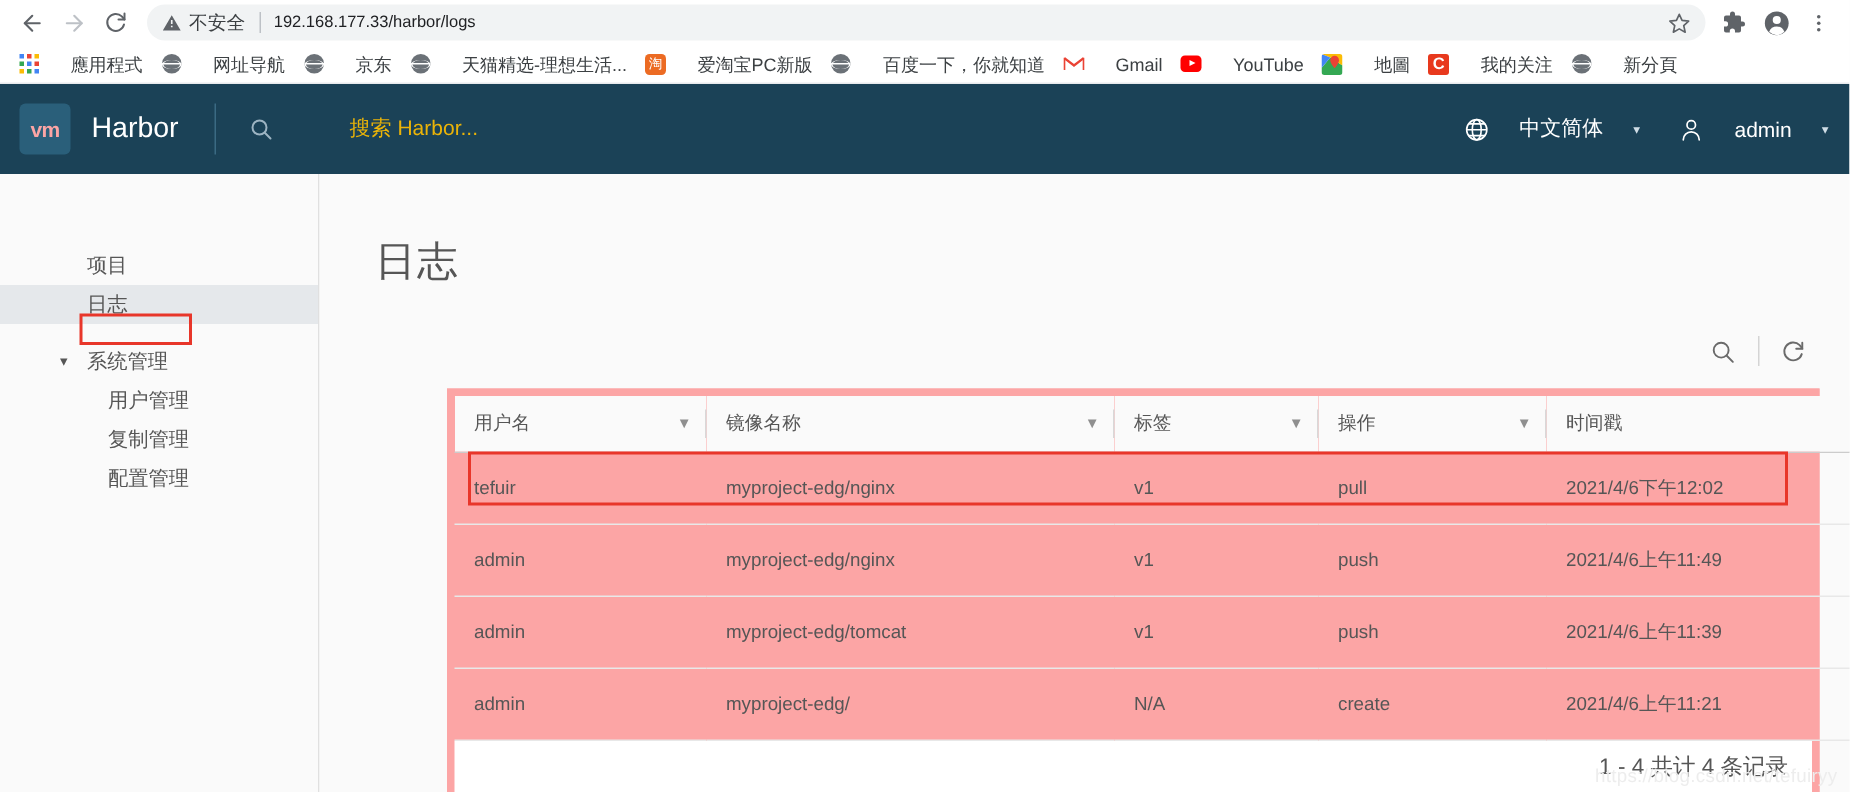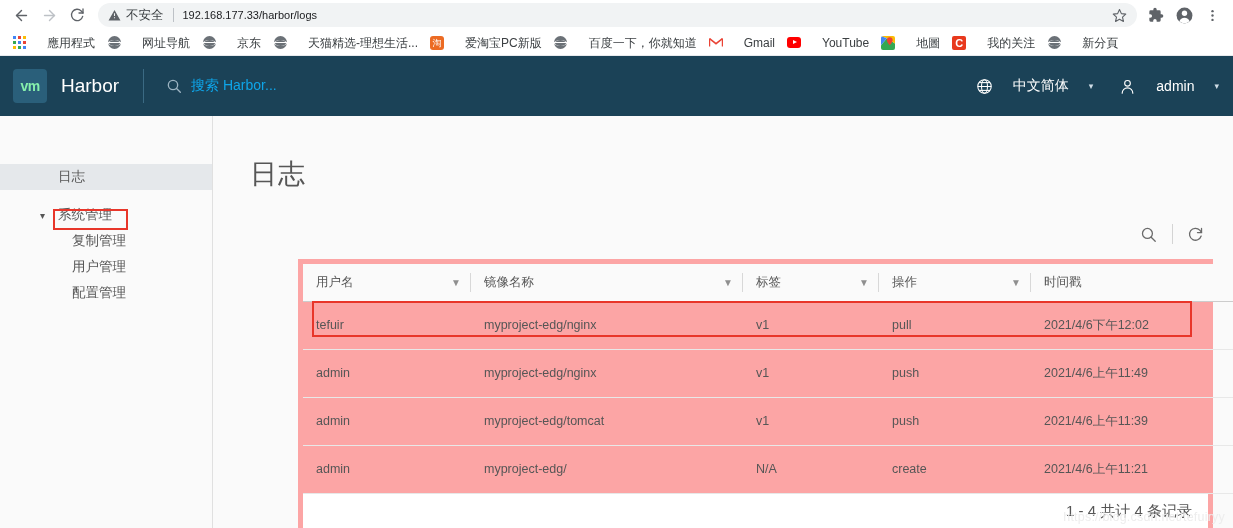--- a/index.html
+++ b/index.html
@@ -139,32 +139,32 @@
     display: flex;
     align-items: center;
     padding: 0 14px 0 13px;
     flex: 0 0 60px;
   }
   .vm-logo {
     width: 34px; height: 34px;
     background: #2a5f7a;
     border-radius: 4px;
     display: flex; align-items: center; justify-content: center;
-    color: #86efac; font-weight: bold; font-size: 14px;
+    color: #fca5a5; font-weight: bold; font-size: 14px;
     letter-spacing: -0.5px;
   }
   .brand {
     color: #ffffff; font-size: 19px; margin-left: 14px; font-weight: 400;
   }
   .hdr-divider { width: 1px; height: 34px; background: #3b6a83; margin-left: 24px;}
   .hdr-search {
     display: flex; align-items: center; gap: 9px; margin-left: 22px;
     color: #9db4c2;
   }
-  .hdr-search-text { font-size: 14px; color: #0ea5e9; }
+  .hdr-search-text { font-size: 14px; color: #eab308; margin-left: 42px; }
   .hdr-right { margin-left: auto; display: flex; align-items: center; gap: 26px; }
   .hdr-item { display:flex; align-items:center; gap: 20px; color:#ffffff; font-size: 14px;}
   .caret { font-size: 9px; color:#cfdde6; }
 
   .body-area { flex: 1 1 auto; display: flex; min-height: 0; position: relative;}
 
   .sidebar {
     width: 213px; flex: 0 0 213px;
     background: #fafafa;
     border-right: 1px solid #e0e0e0;
@@ -466,33 +466,36 @@
         </span>
         <span>admin</span>
         <span class="caret">▾</span>
       </div>
     </div>
   </div>
 
   <div class="body-area">
 
     <div class="sidebar">
+      <div class="nav-item">
+        <span>项目</span>
+      </div>
       <div class="nav-item selected">
         <span>日志</span>
       </div>
       <div class="nav-spacer"></div>
       <div class="nav-group">
         <span class="chev">▾</span>
         <span>系统管理</span>
       </div>
       <div class="nav-item child">
+        <span>用户管理</span>
+      </div>
+      <div class="nav-item child">
         <span>复制管理</span>
-      </div>
-      <div class="nav-item child">
-        <span>用户管理</span>
       </div>
       <div class="nav-item child">
         <span>配置管理</span>
       </div>
 
       <div class="annot-box" style="left:53px; top:93px; width:75px; height:21px;"></div>
     </div>
 
     <div class="content">
       <div class="page-title">日志</div>

